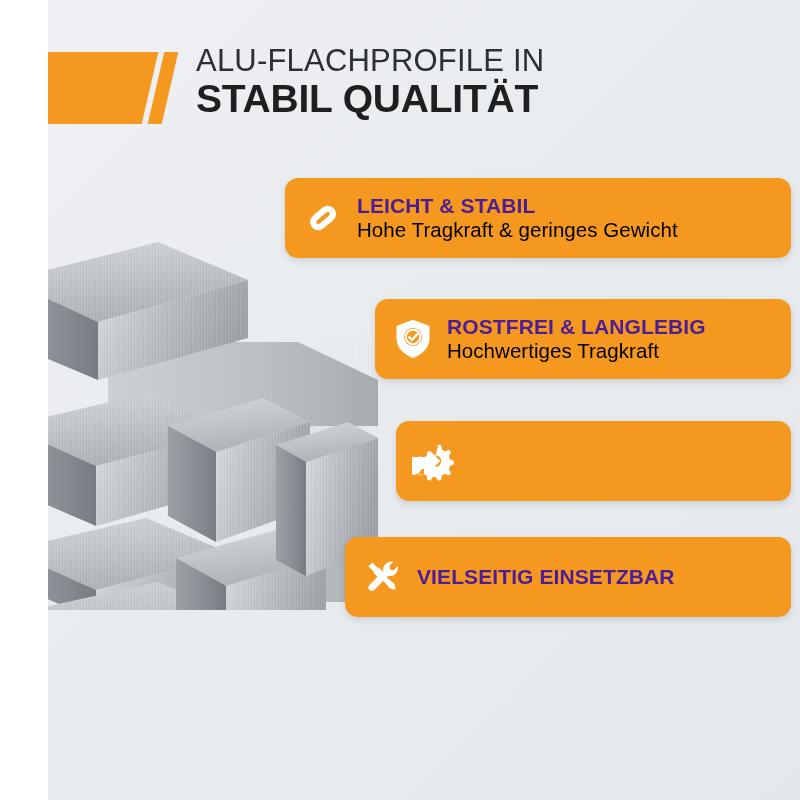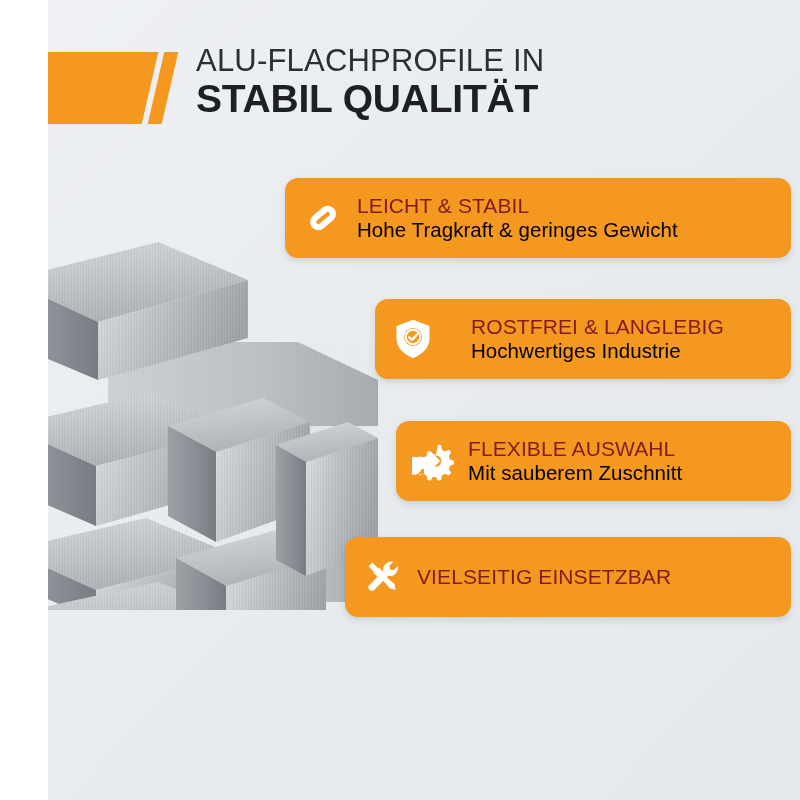--- a/index.html
+++ b/index.html
@@ -110,38 +110,38 @@
     height: 44px;
     fill: #ffffff;
   }
   .badge-text {
     display: flex;
     flex-direction: column;
     justify-content: center;
   }
   .badge-title {
     font-size: 21px;
-    font-weight: 400;
-    color: #7f1d1d;
+    font-weight: 700;
+    color: #4c1d95;
     letter-spacing: 0.1px;
     line-height: 1.12;
     white-space: nowrap;
   }
   .badge-subtitle {
     font-size: 20.5px;
     font-weight: 400;
     color: #000000;
     letter-spacing: 0.05px;
     line-height: 1.18;
     margin-top: 1px;
     white-space: pre;
   }
 
   #badge-1 { left: 237px; top: 178px; width: 506px; }
-  #badge-2 { left: 327px; top: 299px; width: 416px; gap: 24px; }
+  #badge-2 { left: 327px; top: 299px; width: 416px; }
   #badge-3 { left: 348px; top: 421px; width: 395px; }
   #badge-4 { left: 297px; top: 537px; width: 446px; }
 </style>
 </head>
 <body>
 
 <div id="poster">
 
   <div id="header-accent">
     <div class="accent-block accent-main"></div>
@@ -268,36 +268,32 @@
     <span class="badge-icon">
       <svg viewBox="0 0 64 64" aria-hidden="true">
         <path d="M32 4 L56 13 V31c0 14-10 23-24 29C18 54 8 45 8 31V13z"></path>
         <circle cx="32" cy="29" r="13" fill="#F5981F"></circle>
         <circle cx="32" cy="29" r="10.5" fill="none" stroke="#ffffff" stroke-width="3"></circle>
         <path d="M26.5 29.5 l4 4 l7.5 -8.5" fill="none" stroke="#ffffff" stroke-width="3.4" stroke-linecap="round" stroke-linejoin="round"></path>
       </svg>
     </span>
     <span class="badge-text">
       <span class="badge-title">ROSTFREI &amp; LANGLEBIG</span>
-      <span class="badge-subtitle">Hochwertiges Industrie</span>
+      <span class="badge-subtitle">Hochwertiges Tragkraft</span>
     </span>
   </div>
 
   <div class="badge" id="badge-3">
     <span class="badge-icon">
       <svg viewBox="0 0 64 64" aria-hidden="true">
         <path d="M38 8 l4.6 1.2 .9 6.3 a17 17 0 0 1 4.3 2.5 l5.9-2.4 3.2 3.6 -3.3 5.4 a17 17 0 0 1 1.4 4.8 l5.9 2.5 v4.8 l-5.9 2.5 a17 17 0 0 1-1.4 4.8 l3.3 5.4 -3.2 3.6 -5.9-2.4 a17 17 0 0 1-4.3 2.5 l-.9 6.3 -4.6 1.2 -3.3-5.4 a17 17 0 0 1-4.6 0 l-3.3 5.4 -4.6-1.2 -.9-6.3 a17 17 0 0 1-4.3-2.5 l-5.9 2.4 -1.6-1.8 8-0 0-7.6 -3.4 0 a13 13 0 1 1 0-9.2 l3.4 0 0-7.6 -8 0 1.6-1.8 5.9 2.4 a17 17 0 0 1 4.3-2.5 l.9-6.3 4.6-1.2 3.3 5.4 a17 17 0 0 1 4.6 0 z"></path>
         <circle cx="34" cy="32" r="8.5" fill="#F5981F"></circle>
         <path d="M6 26 h22 v-7 l13 13 -13 13 v-7 H6 z"></path>
       </svg>
     </span>
-    <span class="badge-text">
-      <span class="badge-title">FLEXIBLE AUSWAHL</span>
-      <span class="badge-subtitle">Mit sauberem Zuschnitt</span>
-    </span>
   </div>
 
   <div class="badge" id="badge-4">
     <span class="badge-icon">
       <svg viewBox="0 0 64 64" aria-hidden="true">
 
         <g transform="rotate(45 32 32)">
           <path d="M29 4 a12 12 0 0 0-5.8 21.6 V54 a5 5 0 0 0 10 0 V25.6 A12 12 0 0 0 29 4 z" transform="translate(3 0)"></path>
           <path d="M24 5 l0 9 4.5 3 4.5-3 0-9 a12 12 0 0 0-9 0z" fill="#F5981F" transform="translate(3 0)"></path>
         </g>

